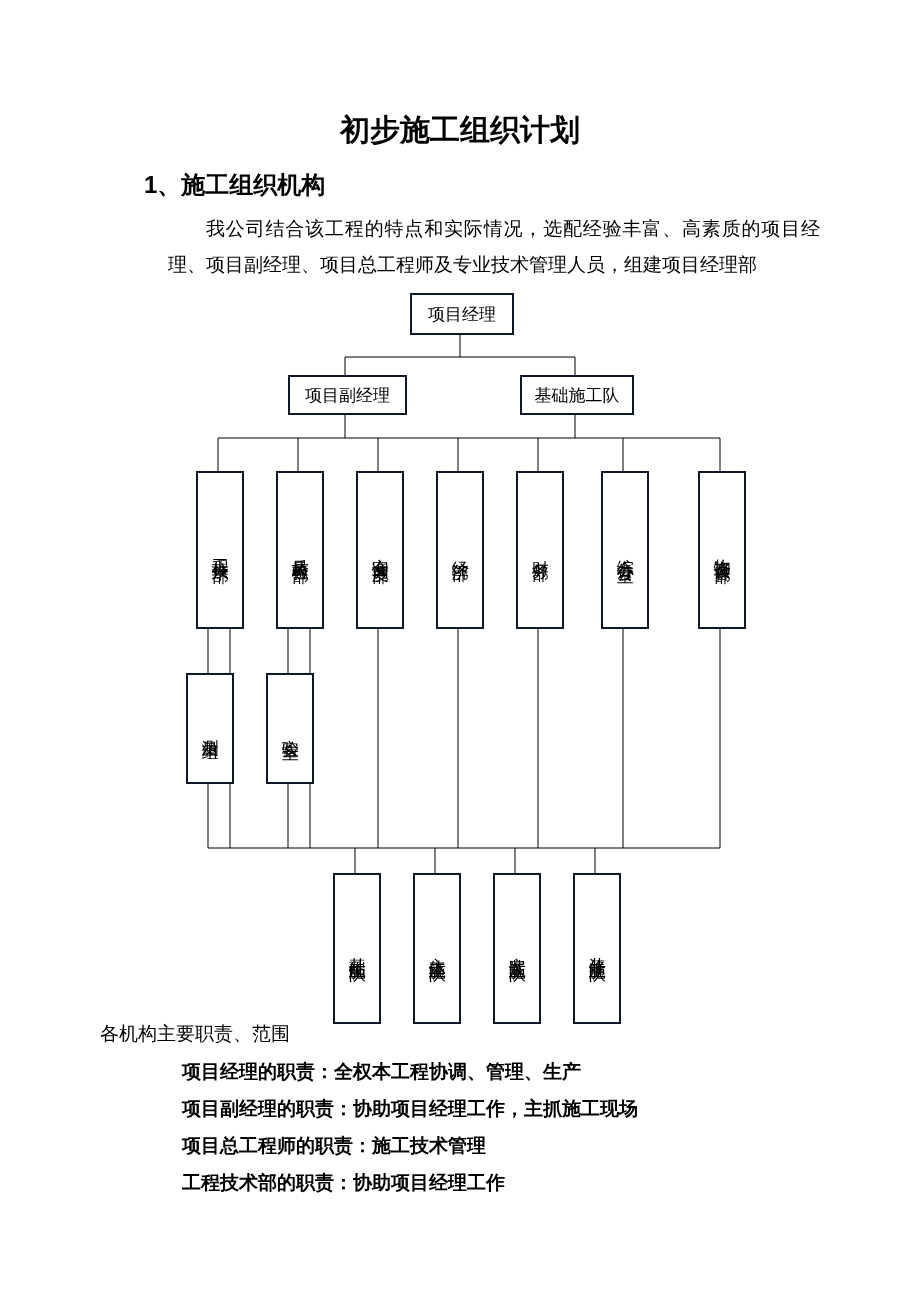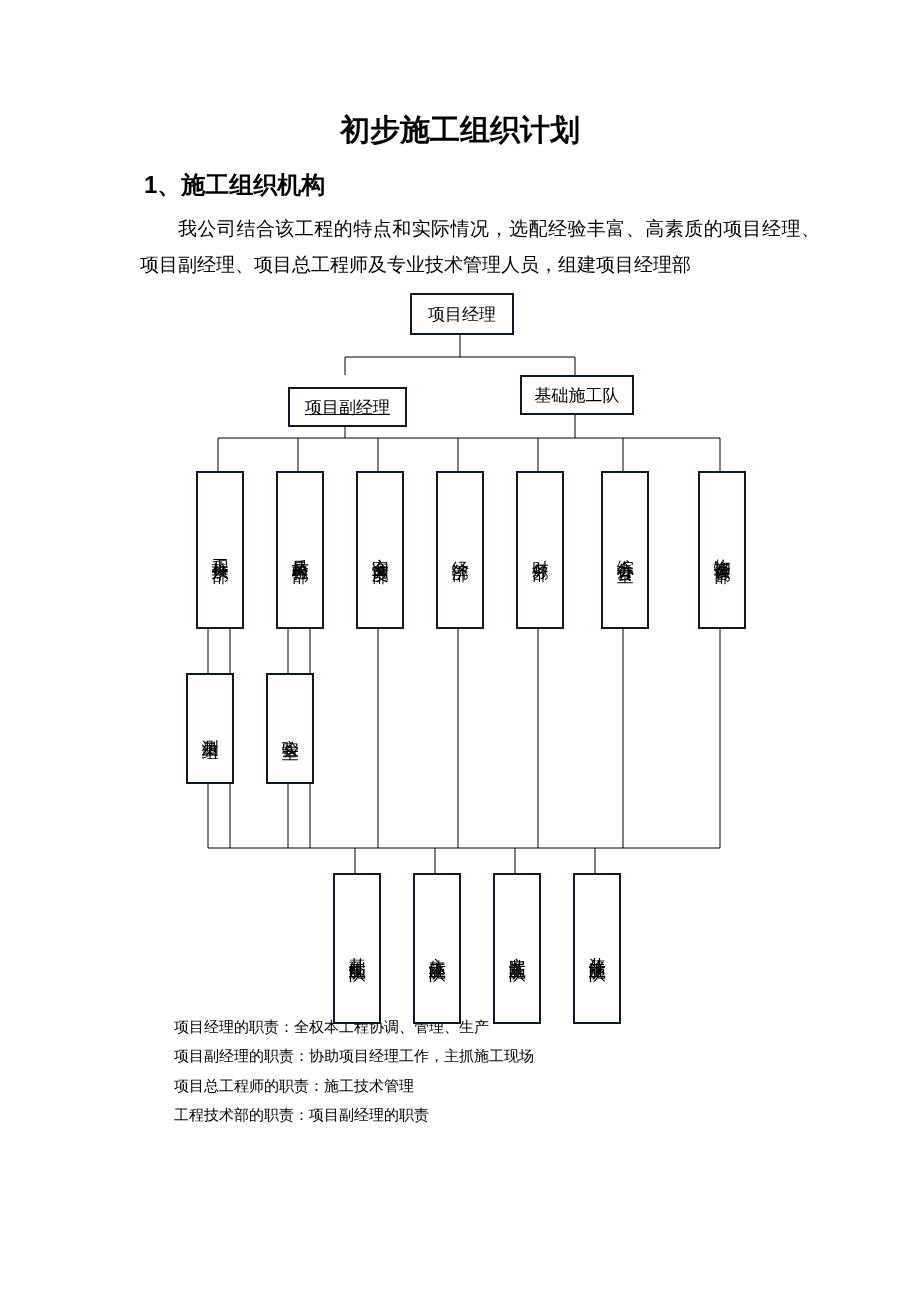--- a/index.html
+++ b/index.html
@@ -31,21 +31,21 @@
     font-size: 24px;
     font-weight: bold;
     font-family: "SimHei", "黑体", sans-serif;
     margin-left: 44px;
     margin-bottom: 10px;
   }
   .para {
     font-size: 19px;
     line-height: 1.9;
     text-indent: 2em;
-    margin-left: 40px;
+    margin-left: 68px;
     margin-right: 0;
     text-align: justify;
   }
   .org {
     position: relative;
     width: 720px;
     height: 720px;
     margin: 10px 0 0 0;
   }
   .box {
@@ -70,24 +70,25 @@
     left: 0; top: 0;
     width: 720px;
     height: 720px;
   }
   .subhead {
     font-size: 19px;
     margin-top: 8px;
     margin-bottom: 6px;
   }
   .duty {
-    font-size: 15px;
+    font-size: 19px;
     line-height: 1.95;
     margin-left: 44px;
     text-indent: 2em;
+    font-weight: bold;
   }
 </style>
 </head>
 <body>
 
 <div class="page">
 
   <div class="title">初步施工组织计划</div>
 
 
@@ -134,39 +135,40 @@
 
         <line x1="255" y1="555" x2="255" y2="580"></line>
         <line x1="335" y1="555" x2="335" y2="580"></line>
         <line x1="415" y1="555" x2="415" y2="580"></line>
         <line x1="495" y1="555" x2="495" y2="580"></line>
       </g>
     </svg>
 
     <div class="box" style="left:310px; top:0; width:100px; height:38px;">项目经理</div>
 
-    <div class="box" style="left:188px; top:94px; width:115px; height:36px;text-decoration:underline;">项目副经理</div>
+    <div class="box" style="left:188px; top:82px; width:115px; height:36px;">项目副经理</div>
     <div class="box" style="left:420px; top:82px; width:110px; height:36px;">基础施工队</div>
 
     <div class="box vbox" style="left:96px;  top:178px; width:44px; height:142px;">工程技术部</div>
     <div class="box vbox" style="left:176px; top:178px; width:44px; height:142px;">质量检验部</div>
     <div class="box vbox" style="left:256px; top:178px; width:44px; height:142px;">安全调度部</div>
     <div class="box vbox" style="left:336px; top:178px; width:44px; height:142px;">经济部</div>
     <div class="box vbox" style="left:416px; top:178px; width:44px; height:142px;">财务部</div>
     <div class="box vbox" style="left:501px; top:178px; width:44px; height:142px;">综合办公室</div>
     <div class="box vbox" style="left:598px; top:178px; width:44px; height:142px;">物资设备部</div>
 
     <div class="box vbox" style="left:86px;  top:380px; width:44px; height:95px;">测量组</div>
     <div class="box vbox" style="left:166px; top:380px; width:44px; height:95px;">实验室</div>
 
     <div class="box vbox" style="left:233px; top:580px; width:44px; height:135px;">基础施工队</div>
     <div class="box vbox" style="left:313px; top:580px; width:44px; height:135px;">主体施工队</div>
     <div class="box vbox" style="left:393px; top:580px; width:44px; height:135px;">安装施工队</div>
     <div class="box vbox" style="left:473px; top:580px; width:44px; height:135px;">装修施工队</div>
 
   </div>
 
+  <div class="subhead">各机构主要职责、范围</div>
   <div class="duty">项目经理的职责：全权本工程协调、管理、生产</div>
   <div class="duty">项目副经理的职责：协助项目经理工作，主抓施工现场</div>
   <div class="duty">项目总工程师的职责：施工技术管理</div>
-  <div class="duty">工程技术部的职责：项目副经理的职责</div>
+  <div class="duty">工程技术部的职责：协助项目经理工作</div>
 
 </div>
 
 </body></html>

